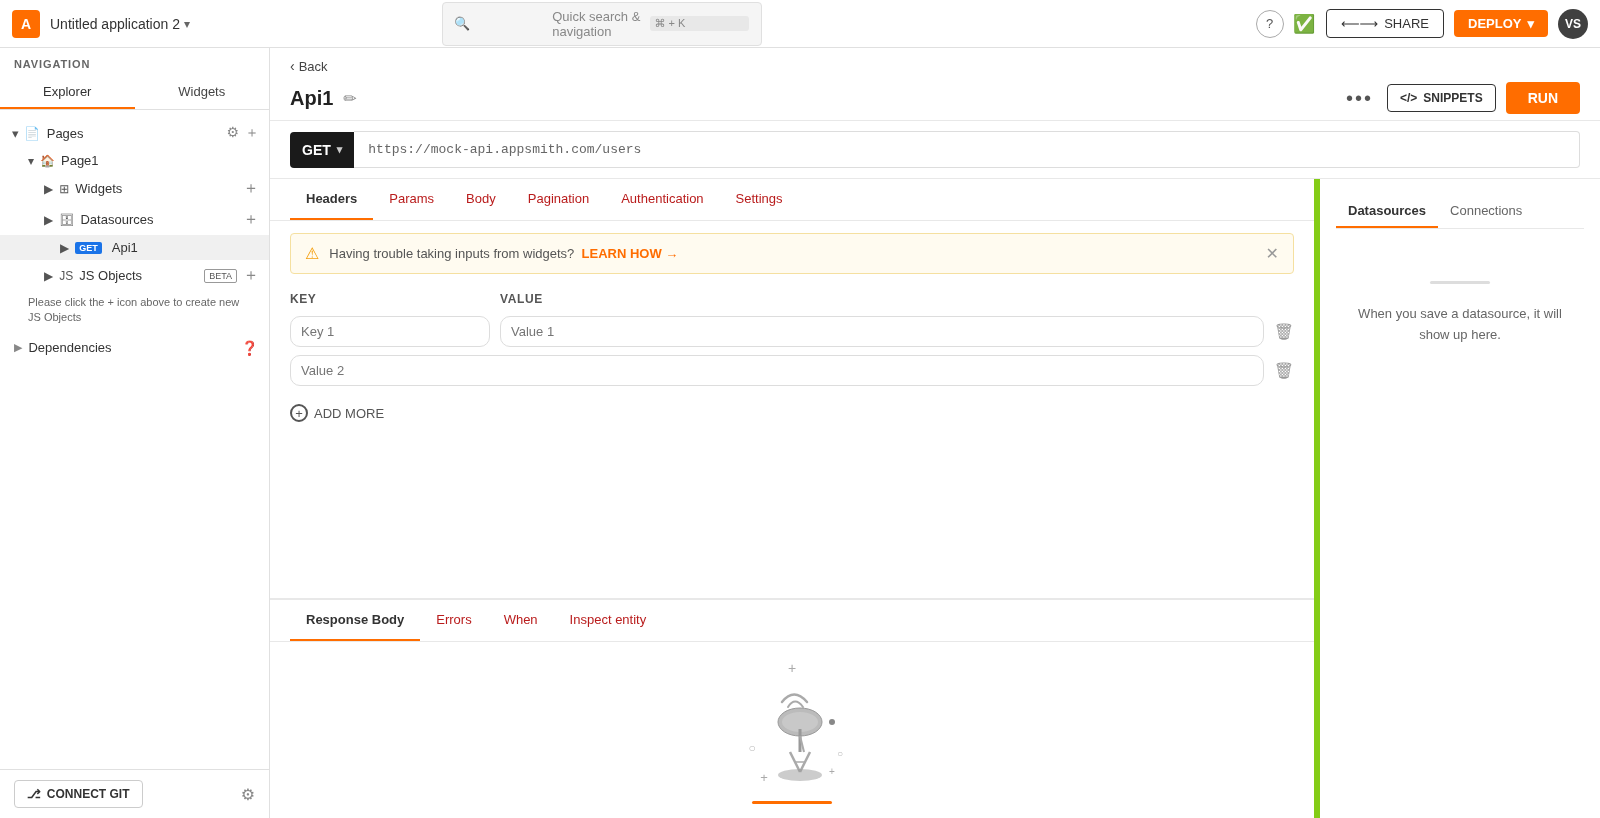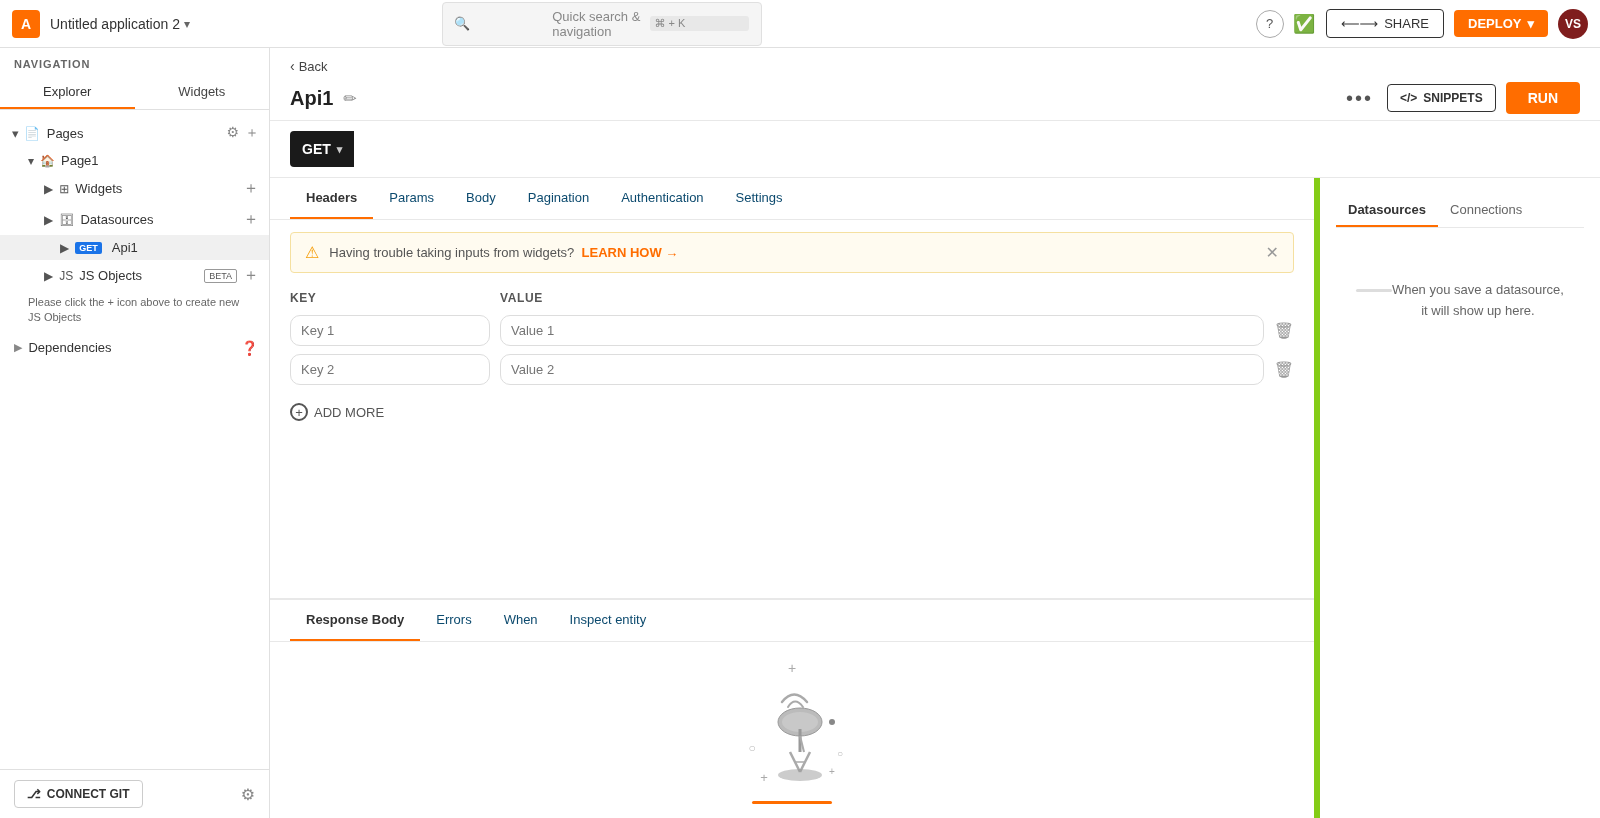--- a/index.html
+++ b/index.html
@@ -54,21 +54,21 @@
     }
     .check-icon { color: #22c55e; font-size: 18px; }
     .deploy-btn {
       background: #ff6d00; color: white;
       border: none; border-radius: 4px;
       padding: 6px 14px; font-size: 13px; font-weight: 600;
       cursor: pointer; display: flex; align-items: center; gap: 6px;
     }
     .avatar {
       width: 30px; height: 30px; border-radius: 50%;
-      background: #7f1d1d; color: white;
+      background: #404040; color: white;
       display: flex; align-items: center; justify-content: center;
       font-size: 12px; font-weight: bold;
     }
 
     
     .main-layout {
       display: flex; flex: 1; overflow: hidden;
     }
 
     
@@ -203,21 +203,21 @@
     
     .api-panel {
       flex: 1; display: flex; overflow: hidden;
     }
     .api-main { flex: 1; display: flex; flex-direction: column; overflow: hidden; border-right: 6px solid #84cc16; }
     .tab-bar {
       display: flex; align-items: center;
       padding: 0 20px; border-bottom: 1px solid #e8e8e8;
     }
     .tab {
-      padding: 12px 16px; font-size: 13px; color: #0c4a6e;
+      padding: 12px 16px; font-size: 13px; color: #b91c1c;
       cursor: pointer; border-bottom: 2px solid transparent;
       white-space: nowrap;
     }
     .tab.active { color: #333; font-weight: 600; border-bottom-color: #ff6d00; }
 
     
     .alert-banner {
       background: #fffbf0; border: 1px solid #f5e0a0;
       margin: 12px 20px; border-radius: 4px;
       padding: 10px 14px;
@@ -267,21 +267,21 @@
     }
 
     
     .datasources-panel {
       width: 280px; flex-shrink: 0; padding: 16px; overflow-y: auto;
     }
     .ds-tab-bar { display: flex; border-bottom: 1px solid #e8e8e8; margin-bottom: 12px; }
     .ds-tab { padding: 8px 12px; font-size: 13px; color: #666; cursor: pointer; border-bottom: 2px solid transparent; }
     .ds-tab.active { color: #333; font-weight: 600; border-bottom-color: #ff6d00; }
     .ds-empty {
-      display: flex; flex-direction: row; align-items: center; justify-content: space-between;
+      display: flex; flex-direction: column; align-items: center; justify-content: space-between;
       padding: 40px 20px; text-align: center;
     }
     .ds-divider { width: 60px; height: 3px; background: #ddd; border-radius: 2px; margin-bottom: 20px; }
     .ds-empty-text { font-size: 13px; color: #666; line-height: 1.6; }
     .editor-bottom { border-top: 2px solid #e8e8e8; display: flex; flex-direction: column; height: 220px; }
 
     
     .scroll-content { overflow-y: auto; flex: 1; }
   </style>
 </head>
@@ -419,20 +419,21 @@
           </button>
         </div>
       </div>
     </div>
 
     <div class="url-row">
       <div class="method-select">
         <span>GET</span>
         <span class="chevron">▾</span>
       </div>
+      <input class="url-input" type="text" value="https://mock-api.appsmith.com/users" style="">
     </div>
 
     <div class="api-panel">
 
       <div class="api-main">
 
         <div class="tab-bar">
           <div class="tab active">Headers</div>
           <div class="tab">Params</div>
           <div class="tab">Body</div>
@@ -456,21 +457,20 @@
             <div class="headers-row-header">
               <div class="col-key col-header">Key</div>
               <div class="col-val col-header">Value</div>
             </div>
             <div class="headers-row">
               <input class="key-input" type="text" placeholder="Key 1" style="">
               <input class="val-input" type="text" placeholder="Value 1" style="">
               <span class="delete-icon">🗑</span>
             </div>
             <div class="headers-row">
-              <input class="key-input" type="text" placeholder="Key 2" style="">
               <input class="val-input" type="text" placeholder="Value 2" style="">
               <span class="delete-icon">🗑</span>
             </div>
             <div class="add-more-btn">
               <div class="plus-circle">+</div>
               <span>ADD MORE</span>
             </div>
           </div>
         </div>
 

